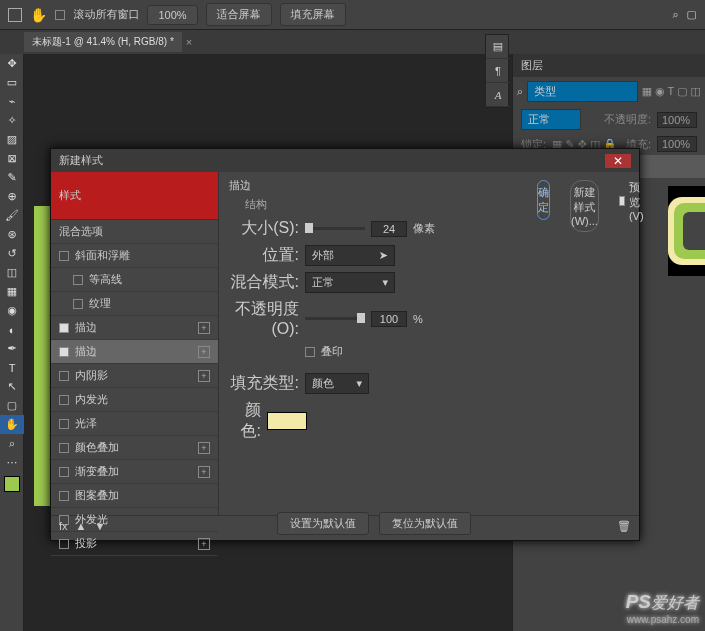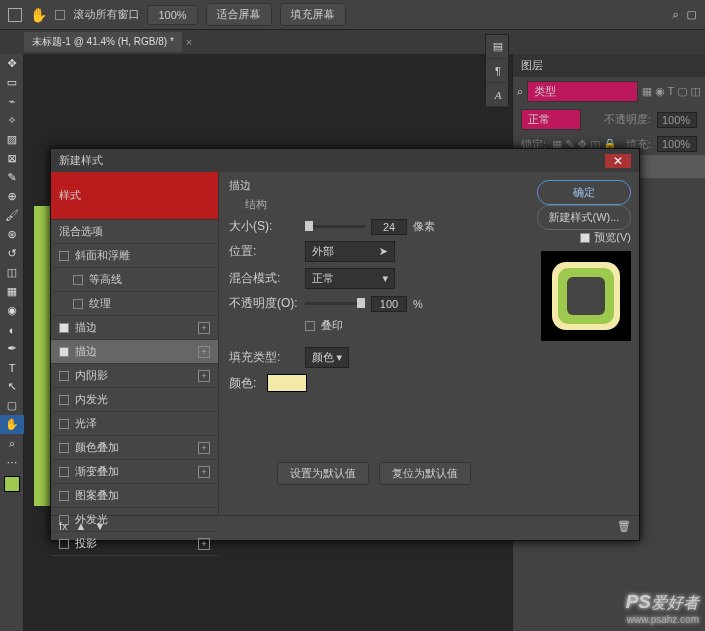--- a/index.html
+++ b/index.html
@@ -14,21 +14,21 @@
 .main{display:flex;height:calc(100% - 54px)}
 .toolbar{width:24px;background:#424242;display:flex;flex-direction:column;border-right:1px solid #222}
 .tool{width:24px;height:19px;display:flex;align-items:center;justify-content:center;font-size:11px;color:#ddd;cursor:pointer}
 .tool.act{background:#2b5f9e}
 .swatch{width:16px;height:16px;background:#9ec94f;border:1px solid #000;margin:4px auto}
 .canvas{flex:1;background:#262626;position:relative;overflow:hidden}
 .shape{position:absolute;left:10px;top:152px;width:16px;height:300px;background:#9ec94f}
 .rpanel{width:193px;background:#424242;border-left:1px solid #222}
 .rhead{background:#333;padding:4px 8px;font-size:11px}
 .rctrl{padding:4px;display:flex;gap:4px;align-items:center}
-.rdrop{background:#be185d;border:1px solid #333;padding:2px 6px;flex:1}
+.rdrop{background:#0369a1;border:1px solid #333;padding:2px 6px;flex:1}
 .ricons{display:flex;gap:6px;color:#999}
 .rrow{padding:3px 8px;display:flex;align-items:center;gap:6px}
 .field{background:#333;border:1px solid #222;padding:1px 4px;width:40px;color:#999}
 .layer-item{background:#5a5a5a;padding:4px 8px;display:flex;align-items:center;gap:8px}
 .eye{width:12px;height:8px;border:1px solid #ccc;border-radius:50%}
 .sidepanel{position:absolute;right:196px;top:34px;width:24px;background:#424242;border:1px solid #222}
 .sidetab{width:24px;height:24px;display:flex;align-items:center;justify-content:center;border-bottom:1px solid #333}
 
 .dlg{position:absolute;left:50px;top:148px;width:590px;height:393px;background:#454545;border:1px solid #111;box-shadow:0 0 10px #000}
 .dlg-title{background:#3a3a3a;padding:4px 8px;display:flex;justify-content:space-between;align-items:center}
@@ -38,27 +38,27 @@
 .style-head{background:#b91c1c;padding:16px 8px;border-bottom:1px solid #333}
 .style-item{padding:4px 8px;display:flex;align-items:center;justify-content:space-between;border-bottom:1px solid #3a3a3a;cursor:pointer}
 .style-item.act{background:#666}
 .style-item .lbl{display:flex;align-items:center;gap:6px}
 .chk2{width:10px;height:10px;border:1px solid #888;display:inline-block}
 .chk2.on{background:#ddd}
 .plus{width:12px;height:12px;border:1px solid #888;display:flex;align-items:center;justify-content:center;font-size:9px;color:#aaa}
 .dcol2{flex:1;padding:6px 10px}
 .grp{font-size:11px;margin-bottom:4px}
 .frm-row{display:flex;align-items:center;gap:6px;margin:6px 0;justify-content:flex-start}
-.frm-lbl{width:70px;text-align:left;font-size:12px}
+.frm-lbl{width:70px;text-align:right;font-size:16px}
 .slider{width:60px;height:3px;background:#333;position:relative}
 .slider-h{position:absolute;width:8px;height:10px;background:#ccc;top:-4px}
 .num{background:#333;border:1px solid #222;width:36px;padding:1px 3px;text-align:center}
 .sel{background:#333;border:1px solid #222;padding:2px 6px;width:90px;display:flex;justify-content:space-between;align-items:center}
 .colorbox{width:40px;height:18px;background:#f3e9a8;border:1px solid #000}
-.dcol3{width:110px;padding:8px;display:flex;flex-direction:column;gap:0;align-items:flex-end}
+.dcol3{width:110px;padding:8px;display:flex;flex-direction:row;gap:20px;align-items:flex-start}
 .dbtn{width:94px;padding:4px 0;text-align:center;border:1px solid #666;border-radius:12px;cursor:pointer}
 .dbtn.primary{border-color:#5a8fd4;color:#9fc4ef}
 .preview{width:90px;height:90px;background:#000;display:flex;align-items:center;justify-content:center;margin-top:6px}
 .pv-out{width:68px;height:68px;background:#f3e9a8;border-radius:14px;display:flex;align-items:center;justify-content:center}
 .pv-mid{width:56px;height:56px;background:#9ec94f;border-radius:10px;display:flex;align-items:center;justify-content:center}
 .pv-in{width:38px;height:38px;background:#444;border-radius:6px}
 .dlg-foot{height:26px;border-top:1px solid #333;padding:4px 8px;display:flex;gap:8px;color:#888}
 .wm{position:absolute;right:6px;bottom:6px;font-family:Georgia,serif;font-style:italic;color:#e0e0e0;text-shadow:0 0 4px #fff}
 .wm .ps{font-size:19px;font-weight:bold;font-style:italic}
 .wm .txt{font-size:16px}
@@ -287,21 +287,21 @@
         <span class="num">100</span>
         <span>%</span>
       </div>
       <div class="frm-row">
         <span class="frm-lbl"></span>
         <span class="chk2"></span>
         <span>叠印</span>
       </div>
       <div class="frm-row" style="margin-top:14px">
         <span class="frm-lbl">填充类型:</span>
-        <span class="sel" style="width:44px">
+        <span class="sel" style="width:64px">
             <span>颜色</span>
             <span>▾</span>
           </span>
       </div>
       <div class="frm-row">
         <span class="frm-lbl" style="width:32px">颜色:</span>
         <span class="colorbox"></span>
       </div>
       <div class="frm-row" style="justify-content:center;margin-top:70px;gap:10px">
         <span class="rbtn">设置为默认值</span>

